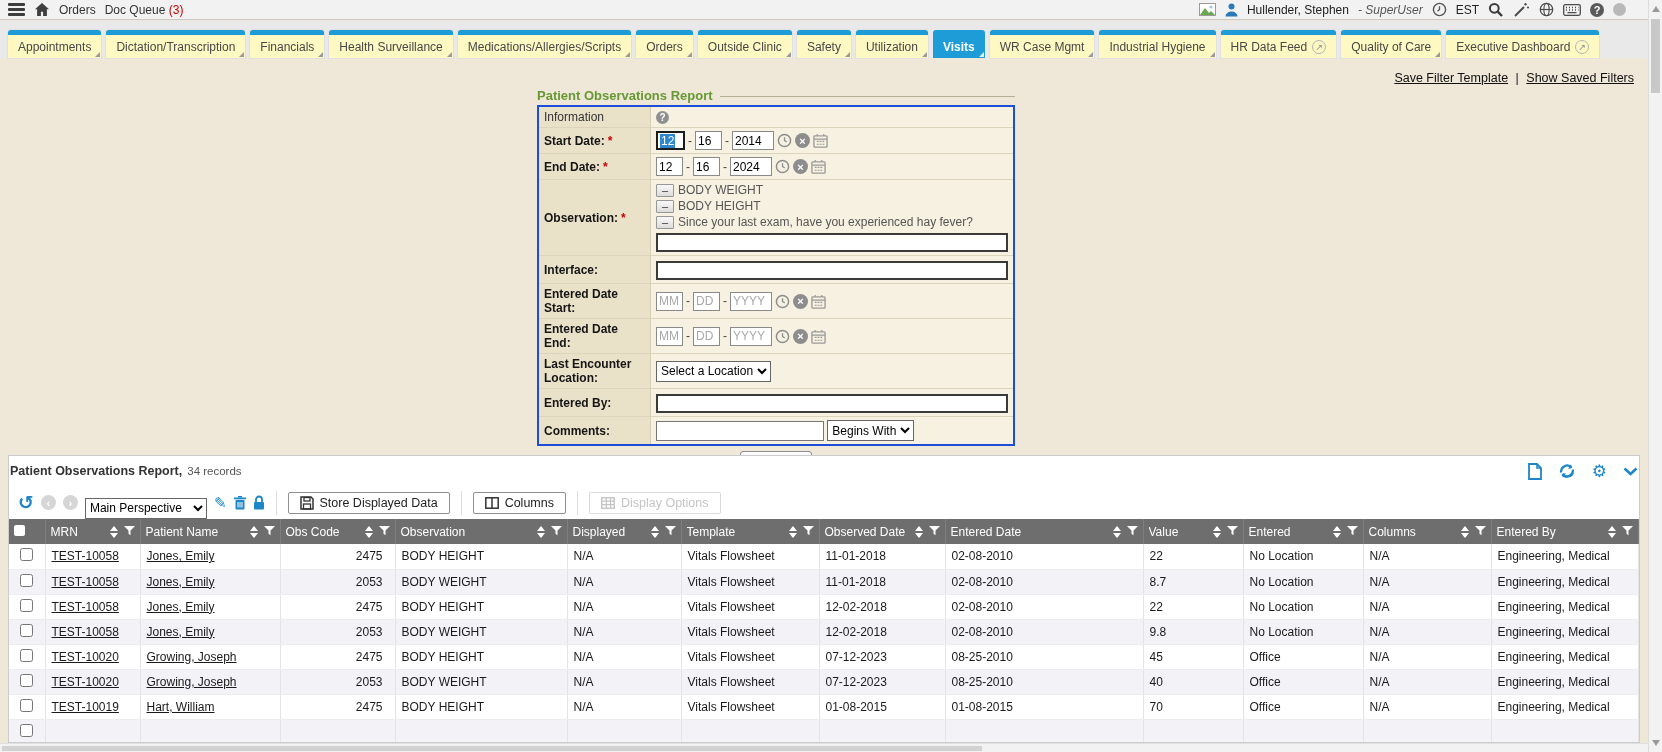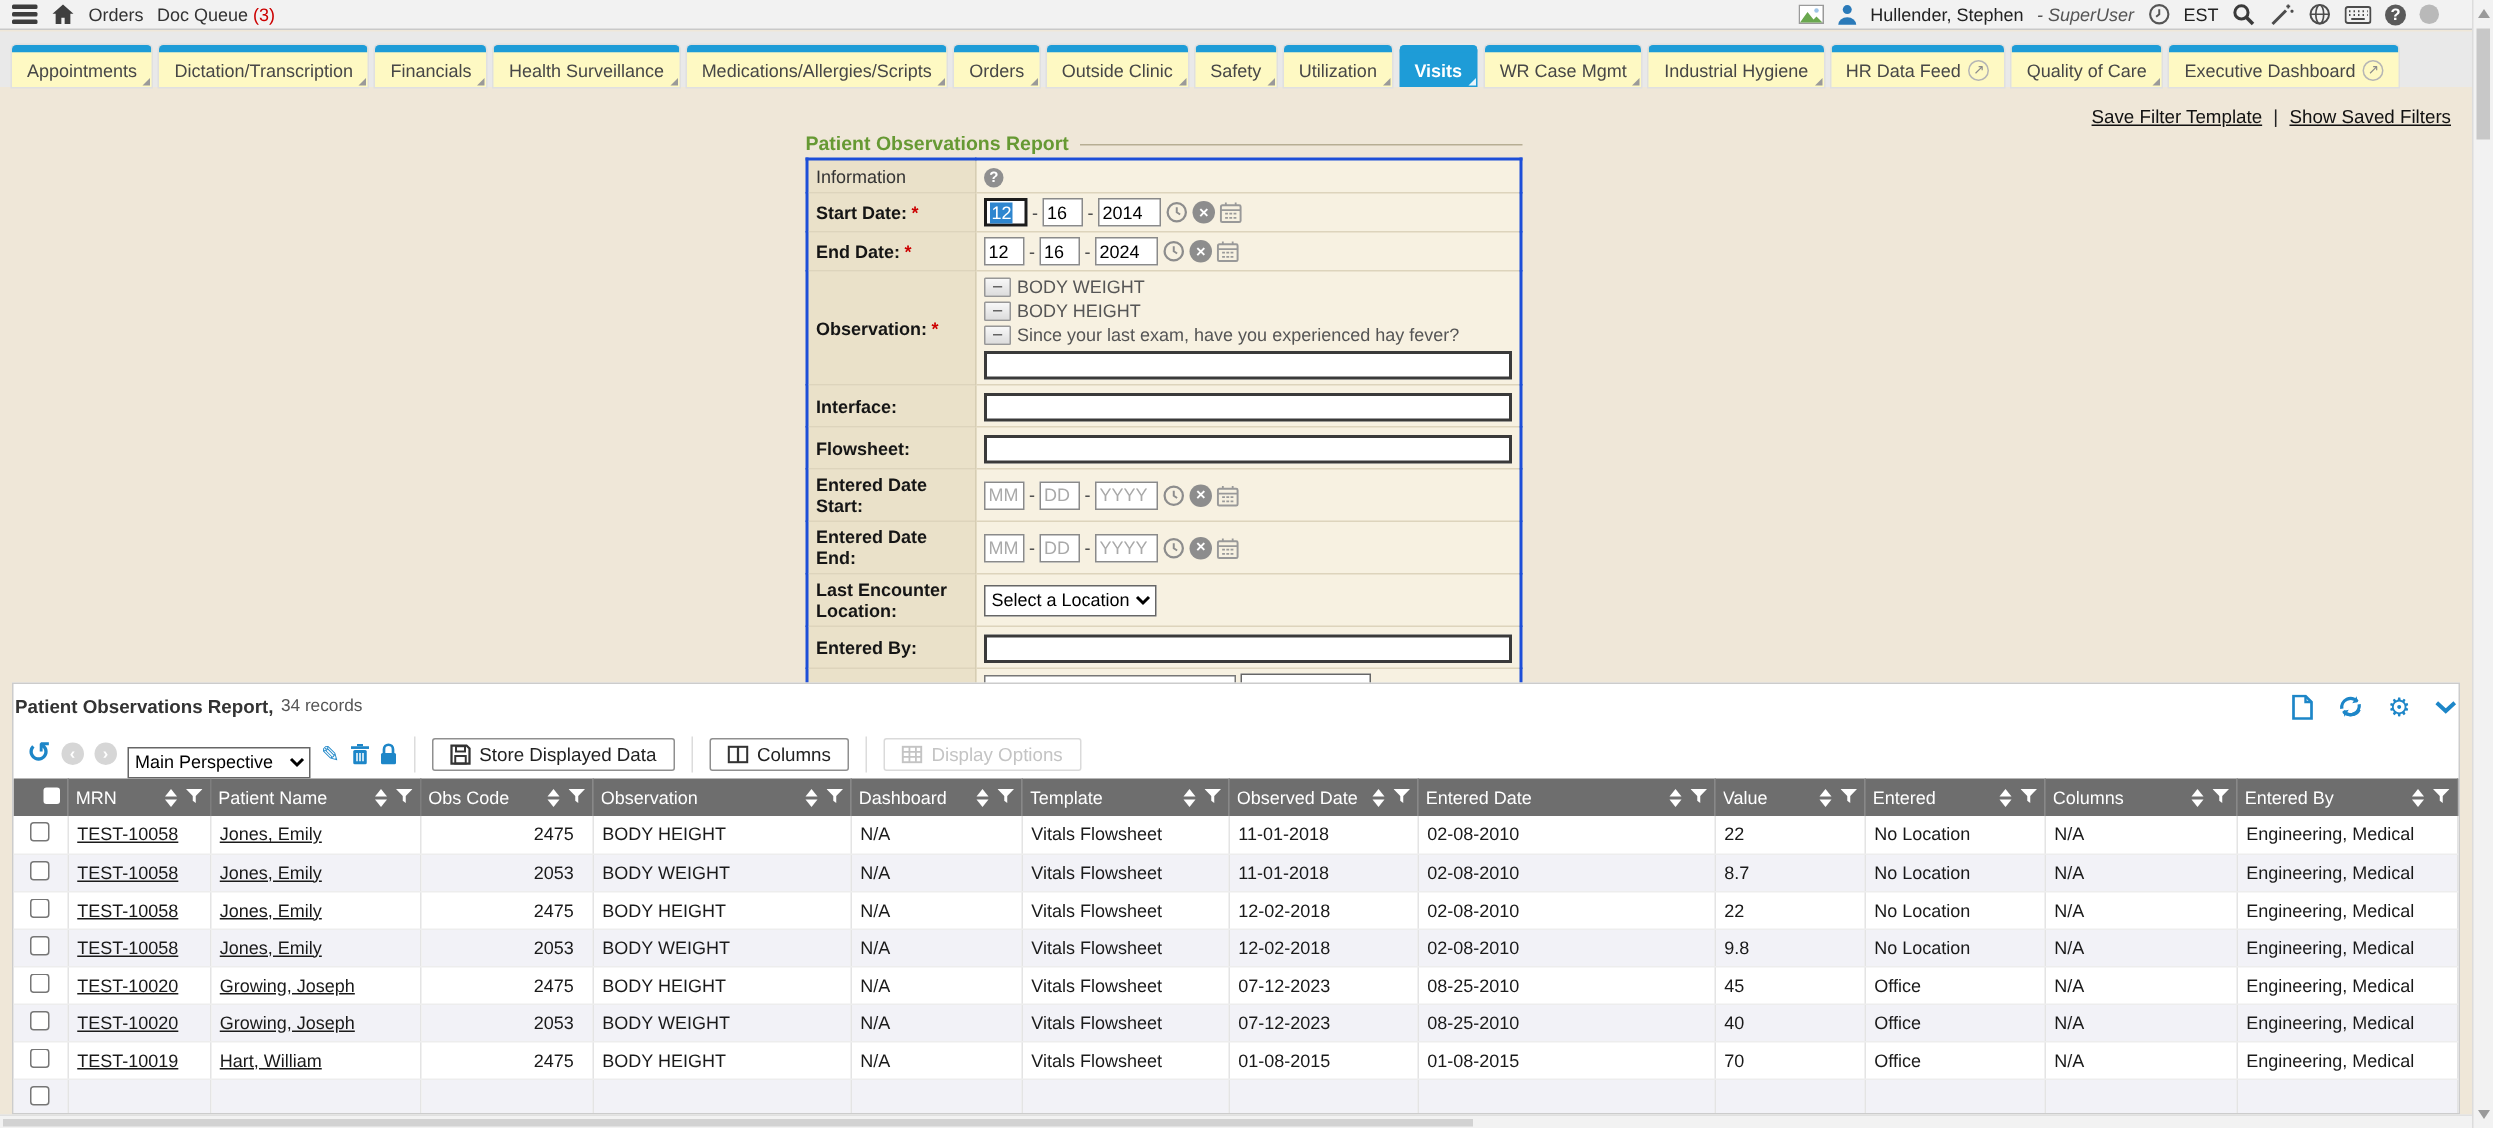--- a/index.html
+++ b/index.html
@@ -84,21 +84,21 @@
   .persp { width:122px;margin-top:11px; }
   .pencil { color:var(--iconblue,#1D86C8); font-size:15px; cursor:pointer; }
   .blue-svg { cursor:pointer; }
   .vsep { width:1px; height:24px; background:#dcdcdc; margin:0 4px; }
   .tool-btn { display:inline-flex; align-items:center; gap:6px; border:1px solid #8f8f8f; background:#fff;
               padding:3px 11px; font-size:12.5px; color:#222; border-radius:2px; font-family:inherit; cursor:pointer; }
   .tool-btn.disabled { border-color:#dadada; color:#c4c4c4; cursor:default; }
 
   table.results-table { width:1630px; table-layout:fixed; border-collapse:collapse; }
   .results-table thead th { background:var(--hdr,#6E6E6E); color:#fff; height:25px; font-weight:normal; font-size:12px;
-                            padding:0 5px; border-right:1px solid #7e7e7e; text-align:right; cursor:pointer; }
+                            padding:0 5px; border-right:1px solid #7e7e7e; text-align:left; cursor:pointer; }
   .thflex { display:flex; align-items:center; gap:6px; }
   .thlabel { overflow:hidden; white-space:nowrap; }
   .sort-icon { margin-left:auto; display:inline-flex; }
   .sorts { display:inline-flex; flex-direction:column; gap:2px; }
   .tri { width:0; height:0; border-left:4px solid transparent; border-right:4px solid transparent; }
   .tri-up { border-bottom:5px solid #fff; }
   .tri-dn { border-top:5px solid #fff; }
   .funnel path { fill:#fff; }
   .hdr-cb { width:11px; height:11px; background:#fff; border-radius:2px; display:inline-block; cursor:pointer; }
   .results-table tbody td { height:25px; font-size:12px; color:#1a1a1a; padding:0 6px; border-right:1px solid #e4e4e4;
@@ -317,24 +317,20 @@
                 <div class="obs-item">
                   <button class="minus-btn">–</button>
                   <span>Since your last exam, have you experienced hay fever?</span>
                 </div>
               </div>
           <input class="big-input" style="">
         </td>
       </tr>
       <tr>
         <td class="lbl">Interface:</td>
-        <td><input class="big-input" style=""></td>
-      </tr>
-      <tr>
-        <td class="lbl">Flowsheet:</td>
         <td><input class="big-input" style=""></td>
       </tr>
       <tr>
         <td class="lbl">Entered Date Start:</td>
         <td>
           <span class="dt-wrap">
             <input class="dt" placeholder="MM" style="">
             <span class="dash">-</span>
             <input class="dt" placeholder="DD" style="">
             <span class="dash">-</span>
@@ -536,21 +532,21 @@
                     <span class="tri tri-dn"></span>
                   </span>
                 </span>
                 <span><svg class="funnel" width="11" height="10" viewBox="0 0 11 10">
                     <path d="M0 0 H11 L6.5 4.6 V9.3 L4.5 7.8 V4.6 Z"></path>
                   </svg></span>
               </span>
             </th>
             <th>
               <span class="thflex">
-                <span class="thlabel">Dashboard</span>
+                <span class="thlabel">Displayed</span>
                 <span class="sort-icon">
                   <span class="sorts">
                     <span class="tri tri-up"></span>
                     <span class="tri tri-dn"></span>
                   </span>
                 </span>
                 <span><svg class="funnel" width="11" height="10" viewBox="0 0 11 10">
                     <path d="M0 0 H11 L6.5 4.6 V9.3 L4.5 7.8 V4.6 Z"></path>
                   </svg></span>
               </span>

